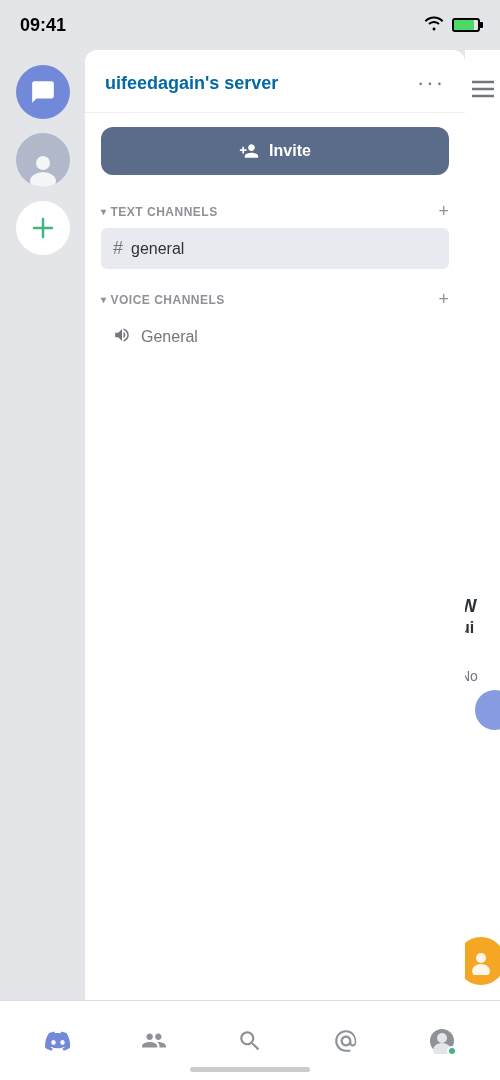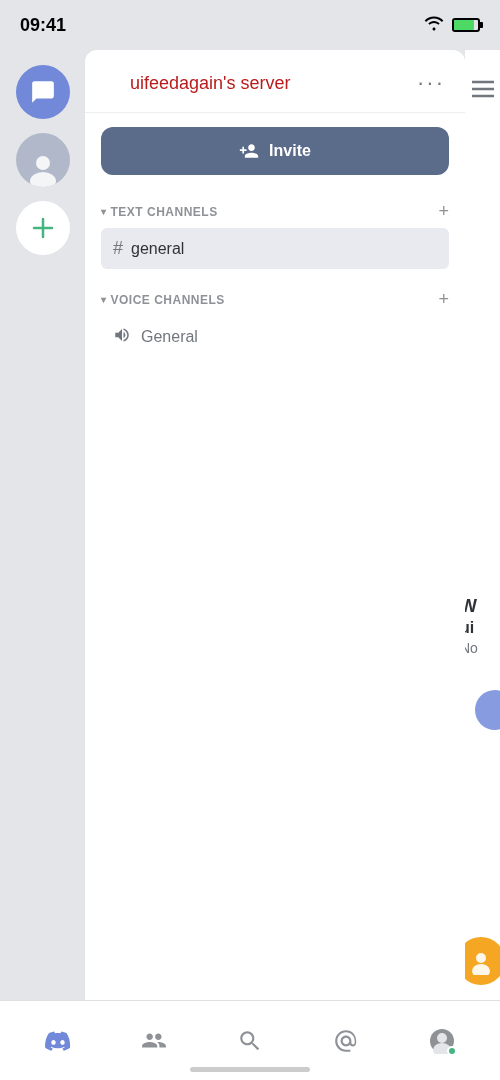--- a/index.html
+++ b/index.html
@@ -118,23 +118,22 @@
     
     .server-header {
       padding: 20px 20px 16px 20px;
       display: flex;
       align-items: center;
       justify-content: space-between;
       border-bottom: 1px solid #eee;
     }
     .server-name {
       font-size: 18px;
-      font-weight: 400;
-      color: #b91c1c;
-      margin-left: 25px;
+      font-weight: 700;
+      color: #0369a1;
     }
     .more-btn {
       font-size: 22px;
       color: #72767d;
       cursor: pointer;
       letter-spacing: 2px;
     }
 
     
     .invite-btn {
@@ -360,21 +359,21 @@
       <line x1="0" y1="2" x2="22" y2="2" stroke="#72767d" stroke-width="2.5" stroke-linecap="round"></line>
       <line x1="0" y1="9" x2="22" y2="9" stroke="#72767d" stroke-width="2.5" stroke-linecap="round"></line>
       <line x1="0" y1="16" x2="22" y2="16" stroke="#72767d" stroke-width="2.5" stroke-linecap="round"></line>
     </svg>
   </span>
 </div>
 
 <div style="position:absolute; right:0; top:595px; width:40px; overflow:hidden;">
   <div style="font-size:18px; font-weight:700; color:#2e3338; line-height:1.3;">W</div>
   <div style="font-size:16px; font-weight:600; color:#2e3338; line-height:1.3;">ui</div>
-  <div style="font-size:14px; color:#72767d; line-height:1.3;">No</div>
+  <div style="font-size:14px; color:#72767d; line-height:1.3;margin-top:28px;">No</div>
 </div>
 
 <div class="blue-partial"></div>
 
 <div class="orange-circle">
   <svg width="28" height="28" viewBox="0 0 28 28" fill="none">
     <circle cx="14" cy="11" r="5" fill="white" opacity="0.9"></circle>
     <ellipse cx="14" cy="24" rx="9" ry="7" fill="white" opacity="0.9"></ellipse>
   </svg>
 </div>

